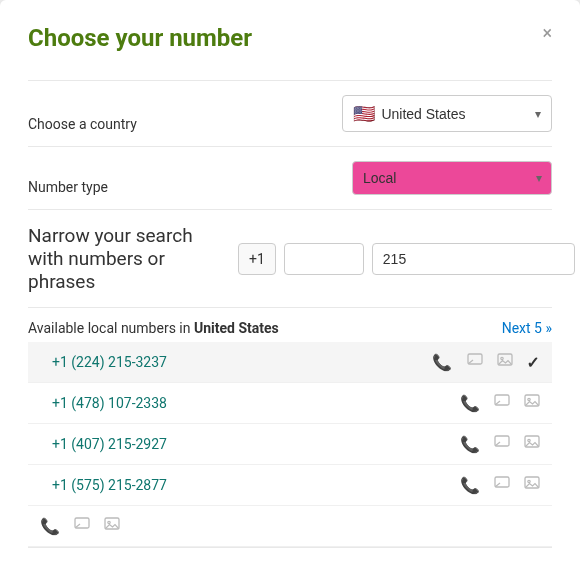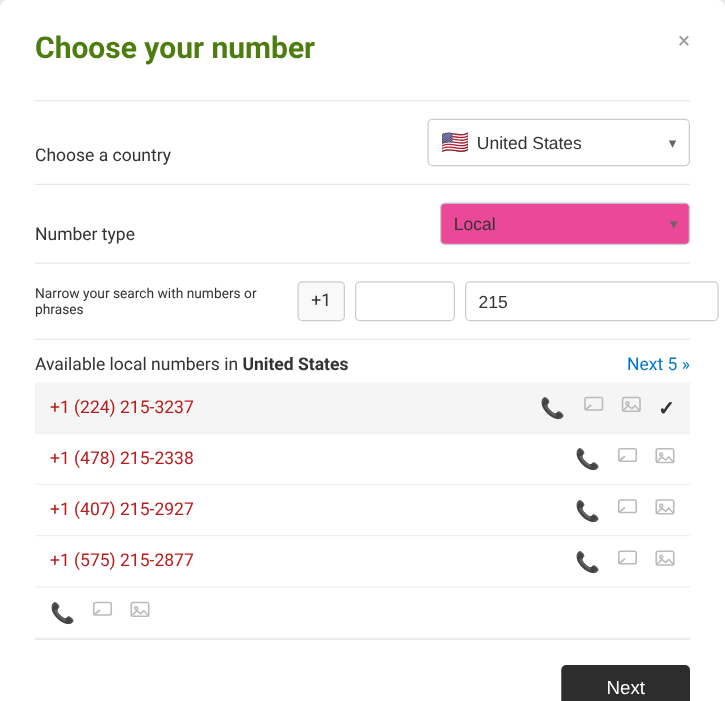--- a/index.html
+++ b/index.html
@@ -102,21 +102,21 @@
       margin-right: 6px;
     }
     .search-row {
       display: flex;
       align-items: center;
       padding: 14px 0;
       border-top: 1px solid #e8e8e8;
       gap: 10px;
     }
     .search-label {
-      font-size: 11px;
+      font-size: 19px;
       color: #333;
       flex: 0 0 200px;
     }
     .search-inputs {
       display: flex;
       align-items: center;
       gap: 8px;
       flex: 1;
     }
     .prefix-box {
@@ -172,22 +172,23 @@
       align-items: center;
       padding: 10px 12px;
       border-bottom: 1px solid #f0f0f0;
       cursor: pointer;
     }
     .number-row.selected {
       background: #f5f5f5;
     }
     .number-text {
       font-size: 14px;
-      color: #b91c1c;
+      color: #0f766e;
       flex: 1;
+      margin-left: 12px;
     }
     .number-icons {
       display: flex;
       align-items: center;
       gap: 14px;
     }
     .icon-sym {
       color: #bbb;
       font-size: 16px;
     }
@@ -282,21 +283,21 @@
             <rect x="1" y="2" width="14" height="11" rx="1.5" stroke="#bbb" stroke-width="1.3" fill="none"></rect>
             <circle cx="5" cy="6.5" r="1.2" stroke="#bbb" stroke-width="1.2" fill="none"></circle>
             <polyline points="1,13 5.5,8.5 8.5,11 11,8.5 15,13" stroke="#bbb" stroke-width="1.2" fill="none"></polyline>
           </svg>
         </span>
         <span class="check-icon">✓</span>
       </div>
     </div>
 
     <div class="number-row">
-      <span class="number-text">+1 (478) 215-2338</span>
+      <span class="number-text">+1 (478) 107-2338</span>
       <div class="number-icons">
         <span class="icon-sym">📞</span>
         <span class="icon-sym">
           <svg width="16" height="16" viewBox="0 0 16 16" fill="none">
             <rect x="1" y="2" width="14" height="10" rx="1.5" stroke="#bbb" stroke-width="1.3" fill="none"></rect>
             <polyline points="1,12 6,8" stroke="#bbb" stroke-width="1.3" fill="none"></polyline>
           </svg>
         </span>
         <span class="icon-sym">
           <svg width="16" height="16" viewBox="0 0 16 16" fill="none">

